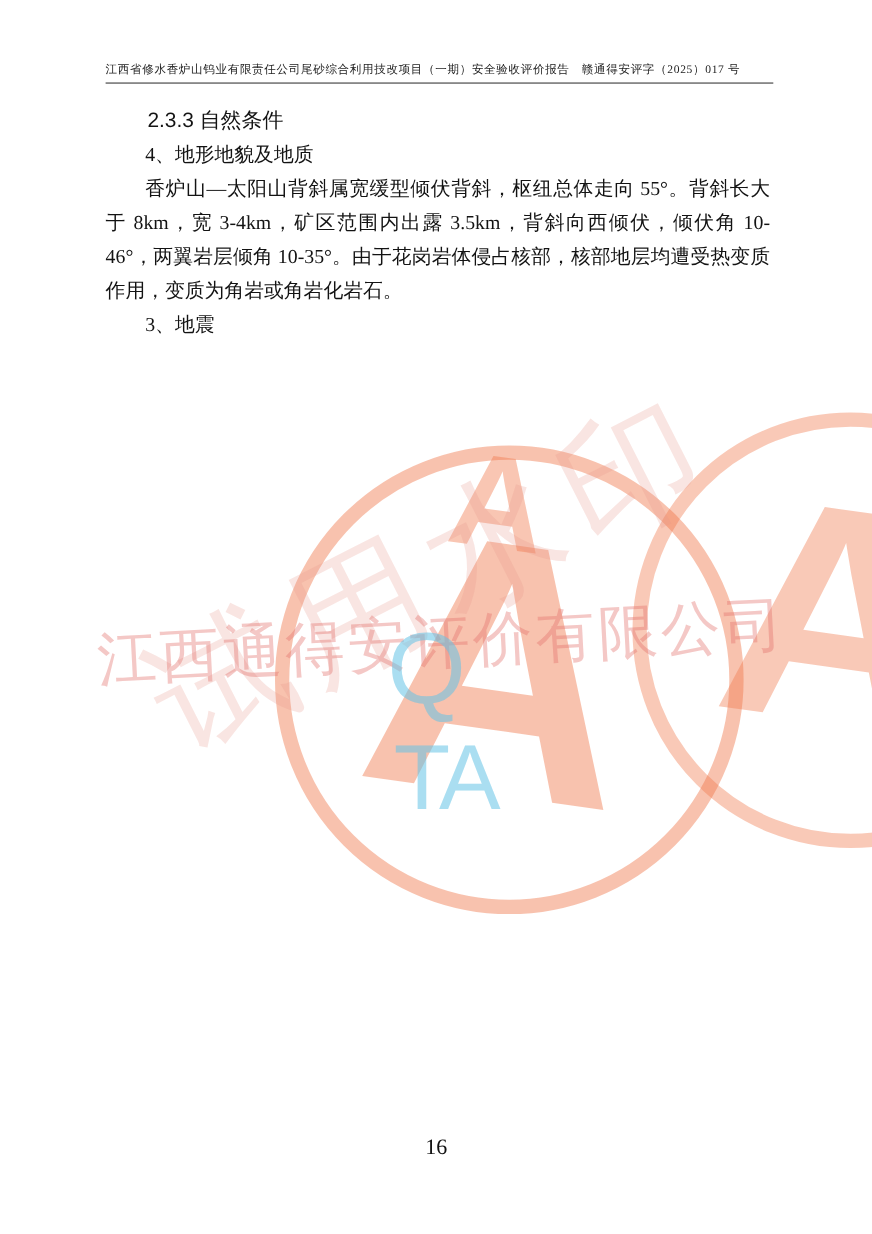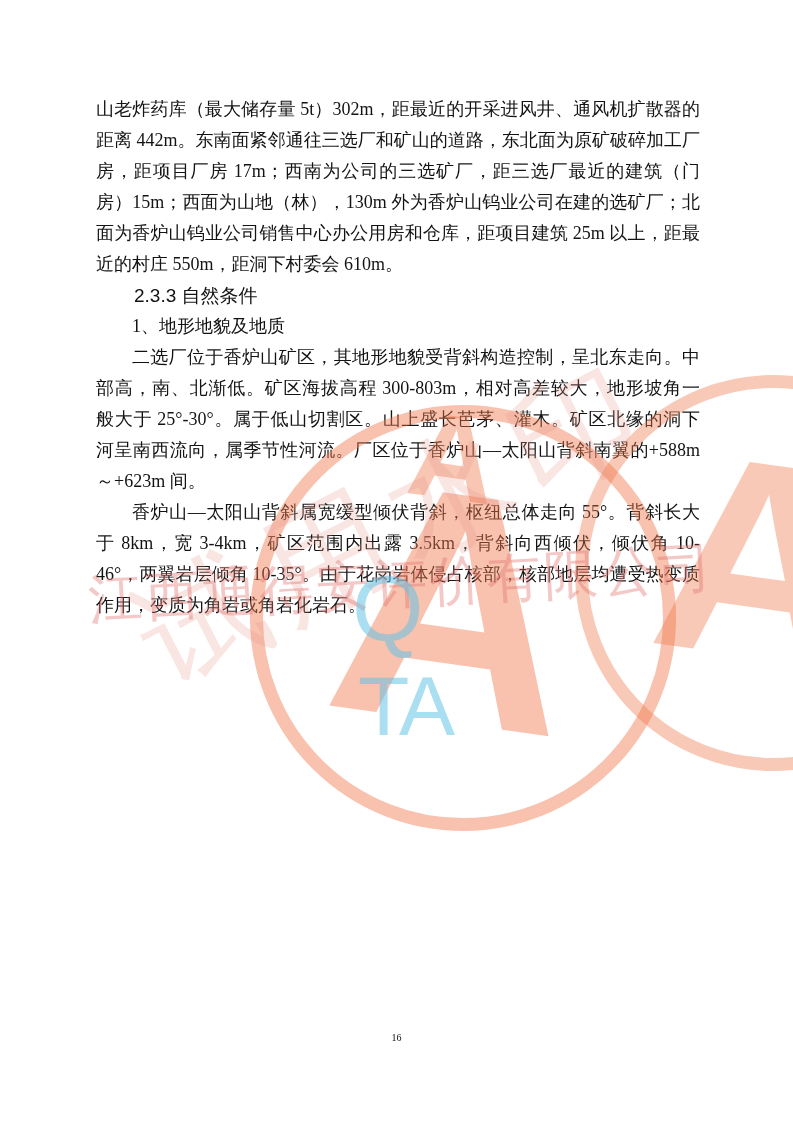--- a/index.html
+++ b/index.html
@@ -40,21 +40,21 @@
     font-weight:normal;
     font-size:19px;
     line-height:31px;
     margin:7px 0 3px 0;
     text-indent:0;
   }
   .page-number{
     position:absolute;
     top:1032px;left:0;right:0;
     text-align:center;
-    font-size:10px;
+    font-size:20px;
     color:#111;
     z-index:1;
   }
   
   .watermark{
     position:absolute;inset:0;
     z-index:2;
     pointer-events:none;
   }
   .wm-abs{position:absolute;}
@@ -96,27 +96,29 @@
     color:rgba(100,195,230,0.55);
   }
   .wm-q{left:352px;top:558px;font-size:92px;line-height:100px;}
   .wm-ta{left:358px;top:660px;font-size:84px;line-height:92px;letter-spacing:-4px;}
 </style>
 </head>
 <body>
 
 <div class="page">
 
+  <div class="page-header">
+    <span>江西省修水香炉山钨业有限责任公司尾砂综合利用技改项目（一期）安全验收评价报告　赣通得安评字（2025）017 号</span>
+  </div>
 
   <div class="content">
-    <p class="no-indent">山老炸药库（最大储存量 5t）302m，距最近的开采进风井、通风机扩散器的距离 442m。东南面紧邻通往三选厂和矿山的道路，东北面为原矿破碎加工厂房，距项目厂房 17m；西南为公司的三选矿厂，距三选厂最近的建筑（门房）15m；西面为山地（林），130m 外为香炉山钨业公司在建的选矿厂；北面为香炉山钨业公司销售中心办公用房和仓库，距项目建筑 25m 以上，距最近的村庄 550m，距洞下村委会 610m。</p>
     <p class="section-heading">2.3.3 自然条件</p>
-    <p>1、地形地貌及地质</p>
-    <p>二选厂位于香炉山矿区，其地形地貌受背斜构造控制，呈北东走向。中部高，南、北渐低。矿区海拔高程 300-803m，相对高差较大，地形坡角一 般大于 25°-30°。属于低山切割区。山上盛长芭茅、灌木。矿区北缘的洞下 河呈南西流向，属季节性河流。厂区位于香炉山—太阳山背斜南翼的+588m～+623m 间。</p>
+    <p>4、地形地貌及地质</p>
     <p>香炉山—太阳山背斜属宽缓型倾伏背斜，枢纽总体走向 55°。背斜长大于 8km，宽 3-4km，矿区范围内出露 3.5km，背斜向西倾伏，倾伏角 10-46°，两翼岩层倾角 10-35°。由于花岗岩体侵占核部，核部地层均遭受热变质作用，变质为角岩或角岩化岩石。</p>
+    <p>3、地震</p>
   </div>
 
   <div class="page-number">16</div>
 
   <div class="watermark">
     <div class="wm-abs stamp-circle large"></div>
     <div class="wm-abs stamp-letter large">A</div>
     <div class="wm-abs stamp-letter small">A</div>
     <div class="wm-abs stamp-circle right"></div>
     <div class="wm-abs stamp-letter right">A</div>

